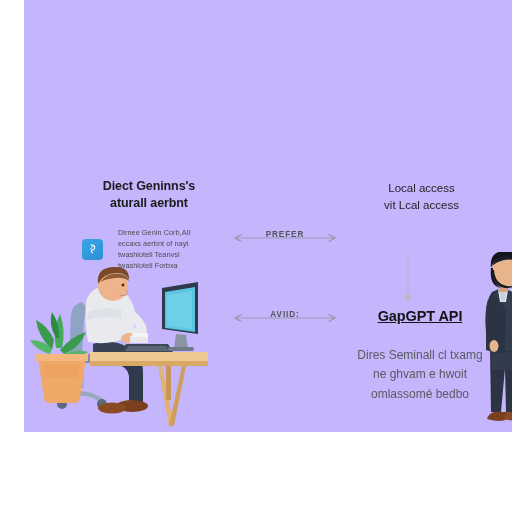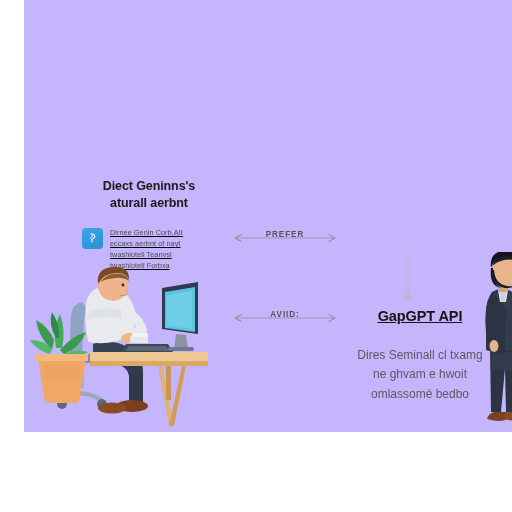--- a/index.html
+++ b/index.html
@@ -30,25 +30,24 @@
   #left-heading {
     font-size: 12.5px;
     font-weight: 700;
     color: #1b1b1b;
     text-align: center;
     line-height: 1.32;
     letter-spacing: -0.1px;
   }
   #left-card {
     display: flex;
-    align-items: flex-start;
-    gap: 7px;
+    align-items: center;
+    gap: 15px;
     margin-top: 16px;
     padding-left: 8px;
-    text-decoration: underline;
   }
   #left-card-icon {
     flex: 0 0 auto;
     width: 21px;
     height: 21px;
     border-radius: 4px;
     background: linear-gradient(145deg, #3aa6e8 0%, #2b8fd4 100%);
     display: flex;
     align-items: center;
     justify-content: center;
@@ -199,20 +198,26 @@
   <div class="connector" id="connector-avoid">
     <div class="connector-label">AVIID:</div>
     <svg class="connector-arrow" width="130" height="16" viewBox="0 0 130 16">
       <line x1="0" y1="8" x2="130" y2="8" stroke="url(#fadeline)" stroke-width="1"></line>
       <path d="M15 8 L21 4.6 M15 8 L21 11.4" fill="none" stroke="#8e8e98" stroke-width="1.05" stroke-linecap="round"></path>
       <path d="M115 8 L109 4.6 M115 8 L109 11.4" fill="none" stroke="#8e8e98" stroke-width="1.05" stroke-linecap="round"></path>
       <line x1="15" y1="8" x2="115" y2="8" stroke="#9b9ba4" stroke-width="0.9"></line>
     </svg>
   </div>
 
+  <div id="right-top-panel">
+    <div id="right-top-heading">
+      <div>Local access</div>
+      <div>vit Lcal access</div>
+    </div>
+  </div>
 
   <svg id="vertical-arrow" viewBox="0 0 20 54">
     <line x1="10" y1="0" x2="10" y2="44" stroke="#b9b9c0" stroke-width="1.1"></line>
     <path d="M10 50 L5.6 43 L14.4 43 Z" fill="#b9b9c0"></path>
   </svg>
 
   <div id="right-bottom-panel">
     <div id="right-bottom-heading">GapGPT API</div>
     <div id="right-bottom-text">
       <div>Dires Seminall cl txamg</div>

